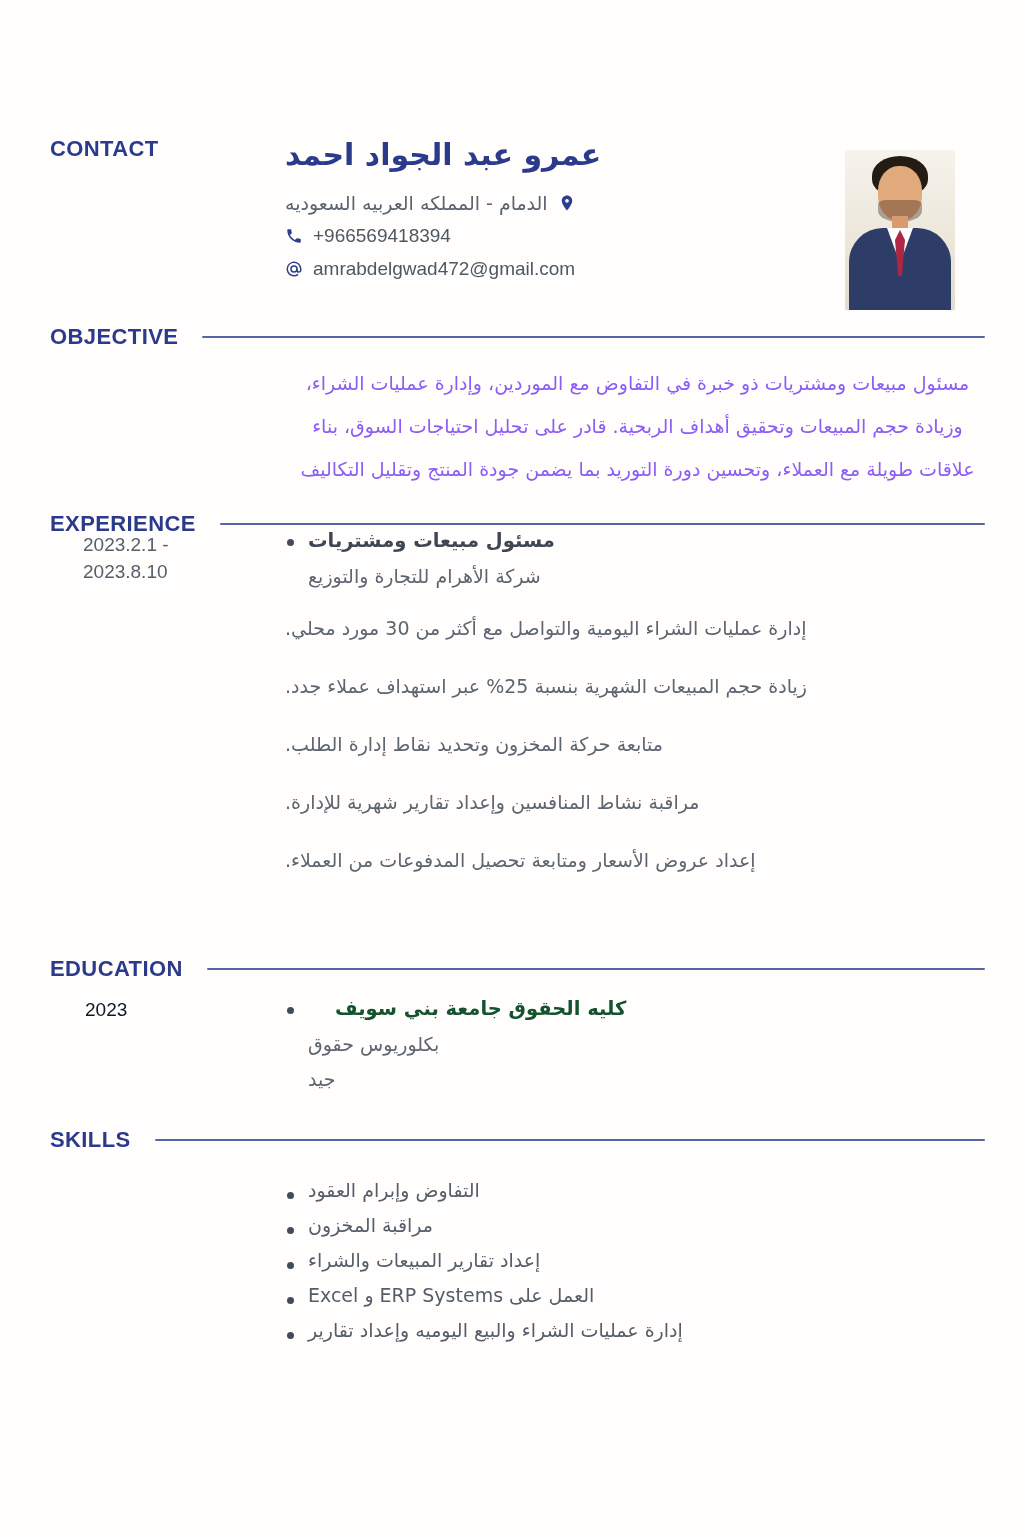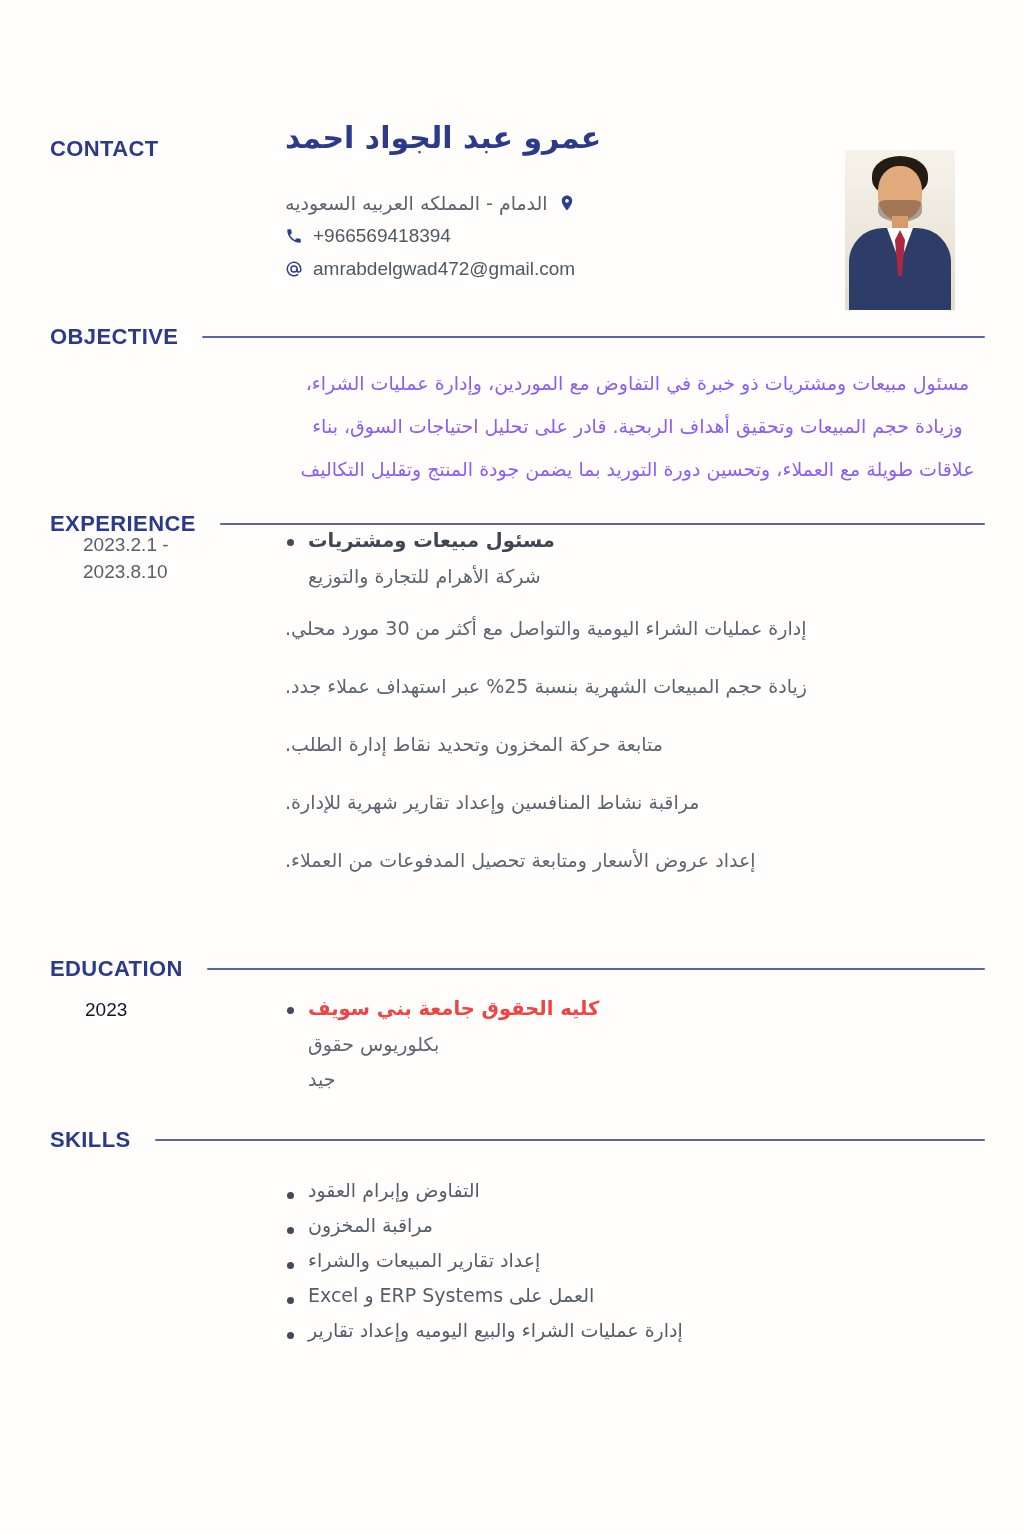--- a/index.html
+++ b/index.html
@@ -17,21 +17,21 @@
   .sec-head{
     color:#2b3a8b;font-weight:bold;font-size:22px;letter-spacing:.4px;
     white-space:nowrap;
   }
   .sec-row{position:absolute;left:50px;width:935px;display:flex;align-items:center;}
   .sec-line{flex:1;height:2px;background:#3a4b9a;margin-left:24px;border-radius:1px;opacity:.85;}
 
   
   .contact-head{position:absolute;left:50px;top:136px;}
   .name{
-    position:absolute;left:285px;top:120px;width:520px;
+    position:absolute;left:285px;top:137px;width:520px;
     direction:rtl;text-align:left;
     font-size:30px;font-weight:bold;color:#2b3a8b;
   }
   .contact-rows{position:absolute;left:285px;top:190px;width:420px;}
   .c-row{display:flex;align-items:center;margin-bottom:7px;height:26px;}
   .c-icon{width:18px;height:18px;flex:0 0 18px;display:inline-block;}
   .c-icon svg{width:18px;height:18px;display:block;}
   .c-text{font-size:19px;color:#4e5863;margin-left:10px;}
   .c-text-ar{font-size:19px;color:#5a6370;margin-right:10px;direction:rtl;}
 
@@ -62,21 +62,21 @@
   .bullet-row{display:flex;align-items:flex-start;}
   .dot{flex:0 0 7px;width:7px;height:7px;border-radius:50%;background:#434b58;margin:10px 14px 0 2px;}
   .job-title{font-size:19.5px;font-weight:bold;color:#3f4754;direction:rtl;}
   .company{margin:13px 0 0 23px;font-size:19px;color:#5d6571;direction:rtl;text-align:left;}
   .desc{direction:rtl;text-align:left;font-size:19px;line-height:29px;color:#5d6571;margin-top:29px;}
   .desc.first{margin-top:27px;}
 
   
   .edu-year{position:absolute;left:85px;top:999px;font-size:19px;color:#0f172a;}
   .edu-body{position:absolute;left:285px;top:997px;width:722px;}
-  .edu-title{font-size:19.5px;font-weight:bold;color:#ef4444;direction:rtl;}
+  .edu-title{font-size:19.5px;font-weight:bold;color:#14532d;direction:rtl;margin-left:27px;}
   .edu-line{margin:13px 0 0 23px;font-size:19px;color:#5d6571;direction:rtl;text-align:left;}
 
   
   .skills-list{position:absolute;left:285px;top:1177px;width:722px;}
   .skill-row{display:flex;align-items:center;margin-bottom:9px;height:26px;}
   .skill-text{font-size:19px;color:#555d6a;direction:rtl;text-align:left;line-height:26px;}
 </style>
 </head>
 <body>
 

